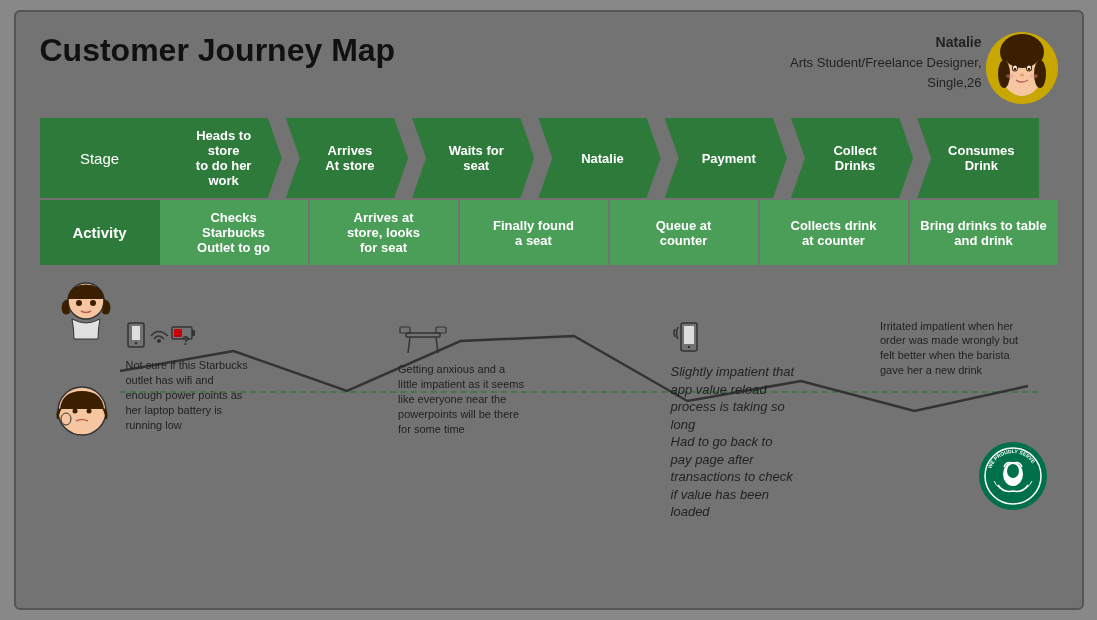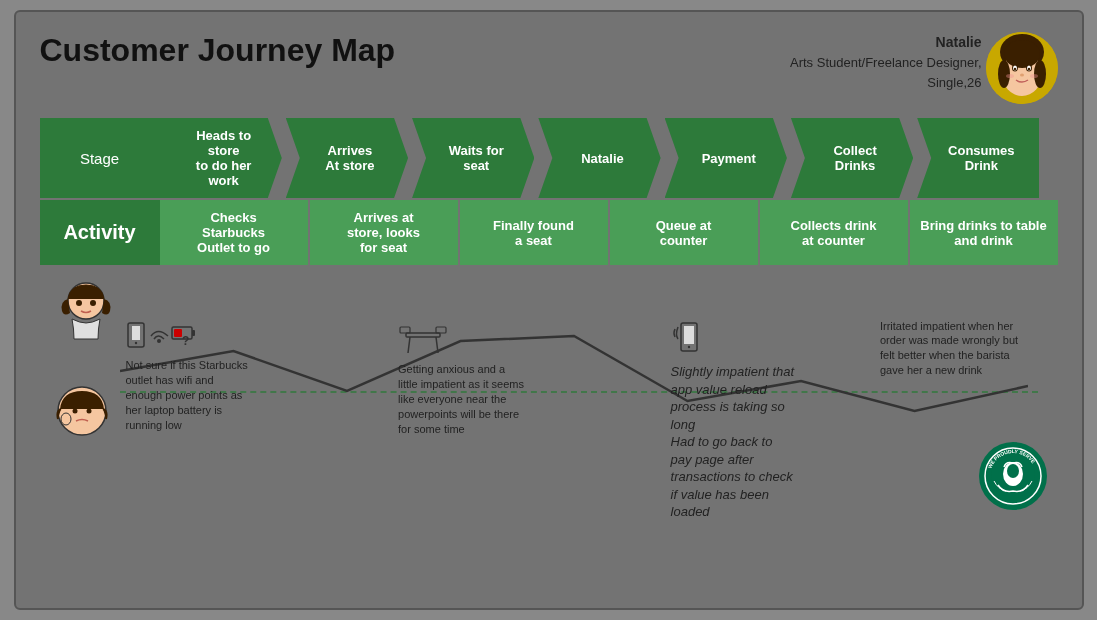--- a/index.html
+++ b/index.html
@@ -106,21 +106,21 @@
     
     .activity-row {
       display: flex;
       align-items: stretch;
       margin-bottom: 16px;
     }
     .activity-label-cell {
       background: #2d7a3a;
       color: #fff;
       font-weight: bold;
-      font-size: 20px;
+      font-size: 15px;
       display: flex;
       align-items: center;
       justify-content: center;
       min-width: 120px;
       padding: 10px 8px;
       flex-shrink: 0;
     }
     .activity-cell {
       background: #4a9e57;
       color: #fff;

